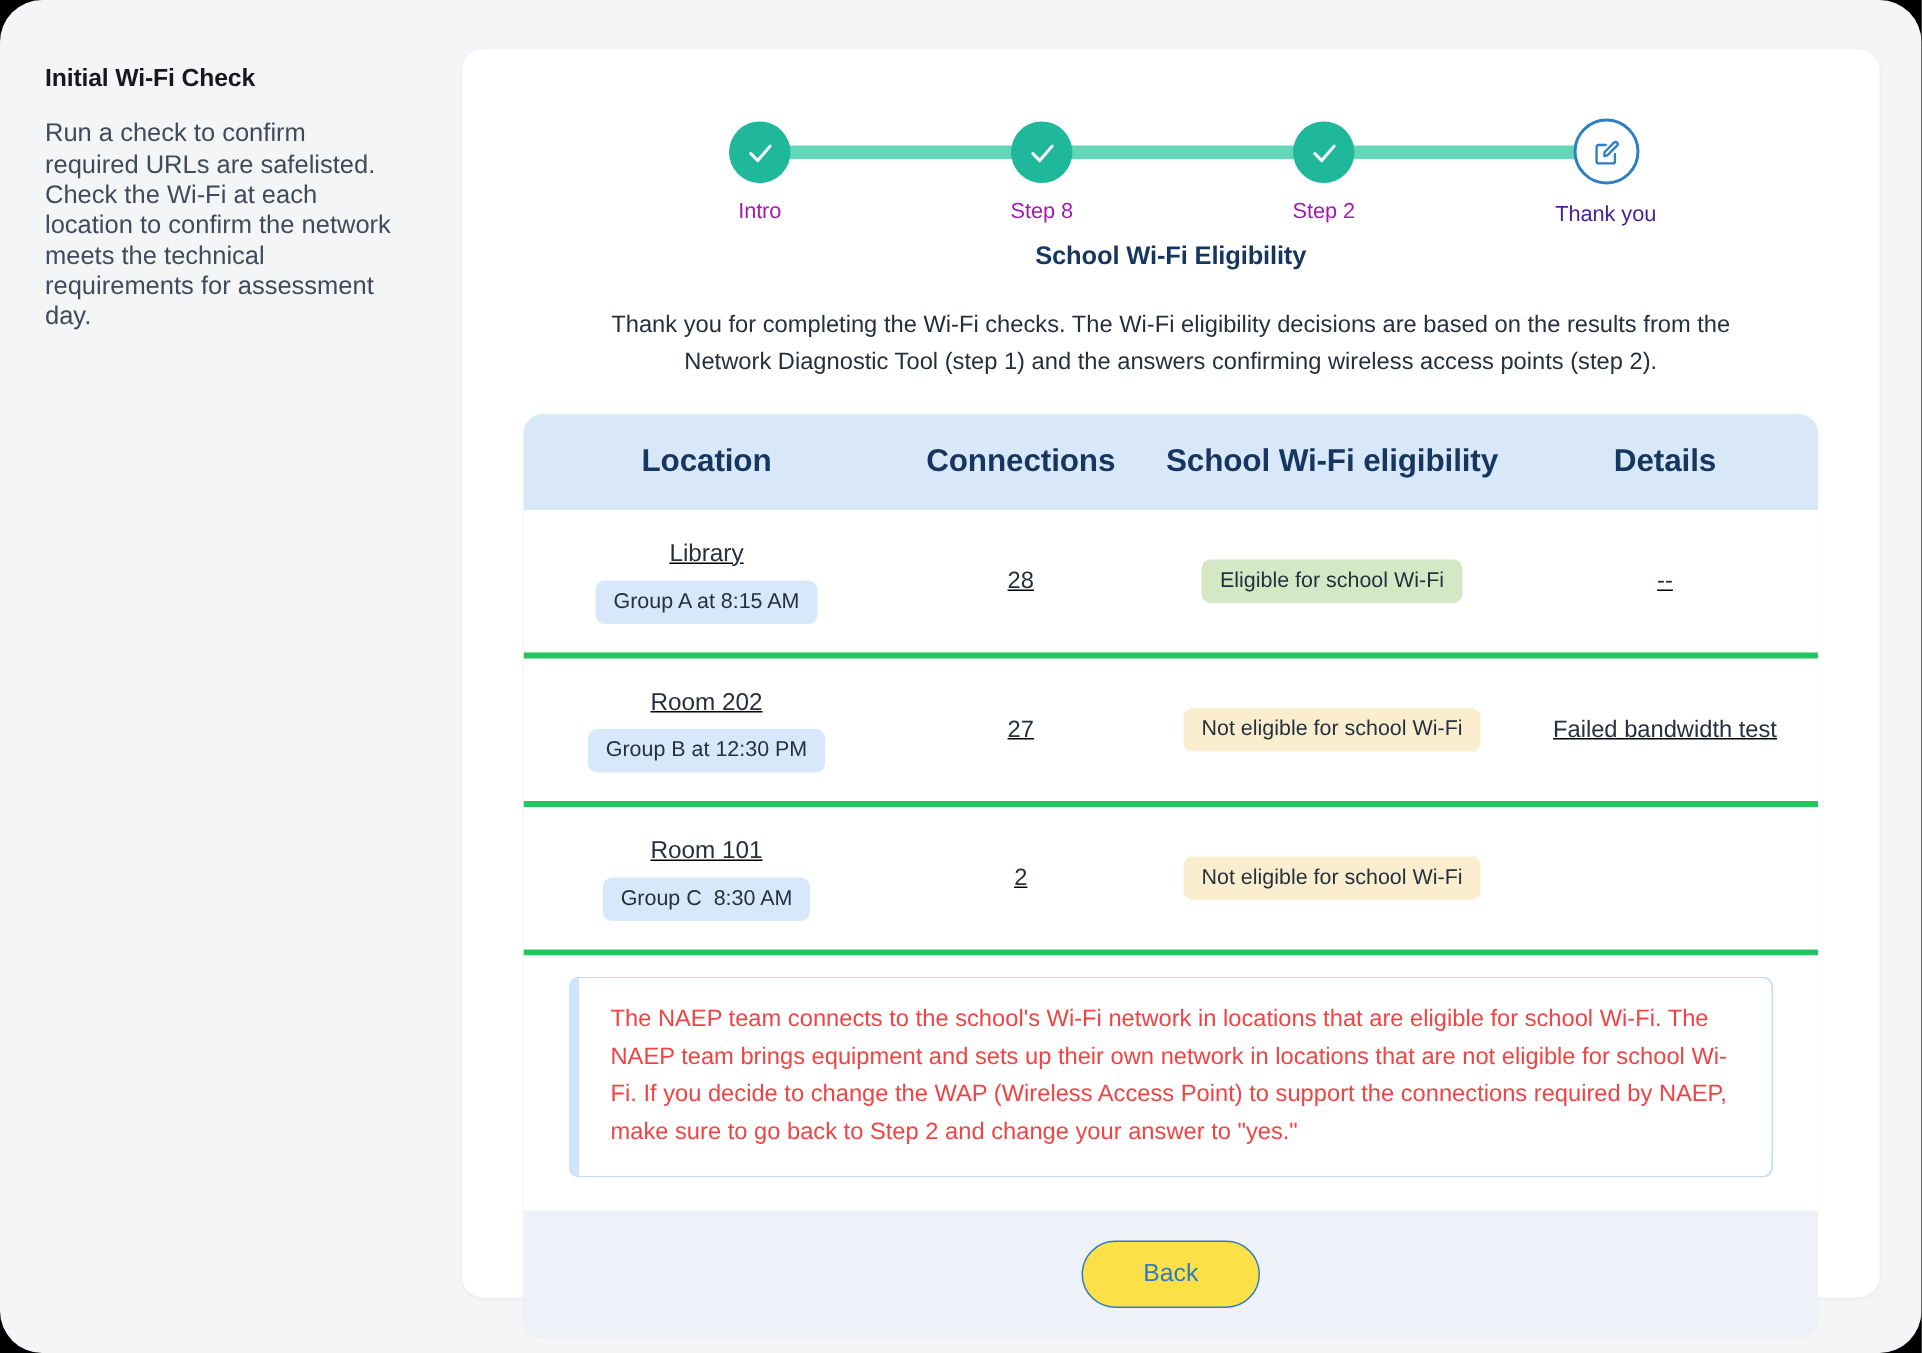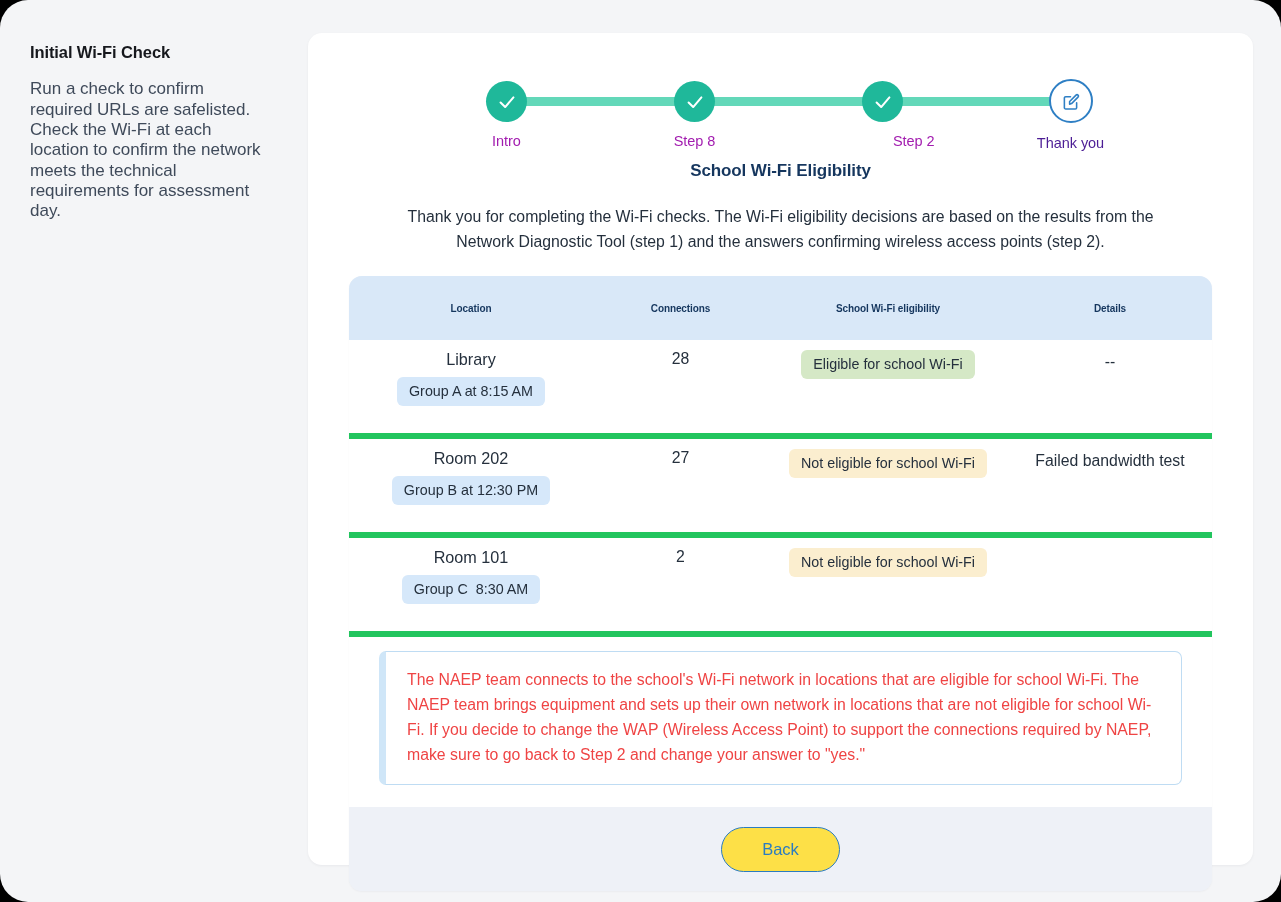--- a/index.html
+++ b/index.html
@@ -76,21 +76,21 @@
     border-radius: 2px;
   }
   .step {
     position: absolute;
     top: 0;
     width: 104px;
     text-align: center;
   }
   .step:nth-child(2) { left: -26px; }
   .step:nth-child(3) { left: 162px; }
-  .step:nth-child(4) { left: 350px; text-align: right; }
+  .step:nth-child(4) { left: 350px; }
   .step:nth-child(5) { left: 538px; }
   .step-dot {
     width: 41px; height: 41px;
     border-radius: 50%;
     margin: 21px auto 0 auto;
     position: relative;
     z-index: 3;
     display: flex;
     align-items: center;
     justify-content: center;
@@ -143,37 +143,38 @@
     overflow: hidden;
     box-shadow: 0 1px 2px rgba(16,24,40,0.04);
   }
   .thead {
     display: flex;
     background: #d9e8f8;
     height: 64px;
     align-items: center;
   }
   .th {
-    font-size: 10px;
+    font-size: 21px;
     font-weight: bold;
     color: #15365e;
     text-align: center;
     letter-spacing: -0.1px;
   }
   .col-loc { width: 244px; }
   .col-conn { width: 175px; }
   .col-elig { width: 240px; }
   .col-det { width: 204px; }
 
   .tbody { background: #ffffff; }
   .tr {
     display: flex;
-    align-items: flex-start;
+    align-items: center;
     min-height: 99px;
-    border-bottom: 6px solid #22c55e;
+    border-bottom: 4px solid #22c55e;
+    text-decoration: underline;
   }
   .td {
     text-align: center;
     font-size: 15.8px;
     color: #25303d;
     padding: 10px 8px;
   }
   .loc-name {
     font-size: 16.2px;
     color: #25303d;

